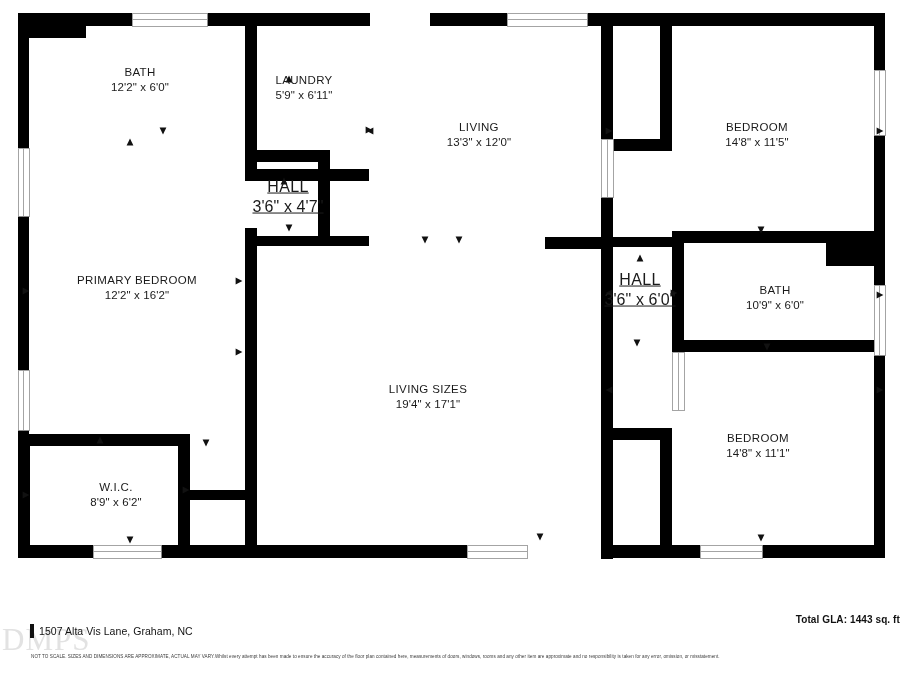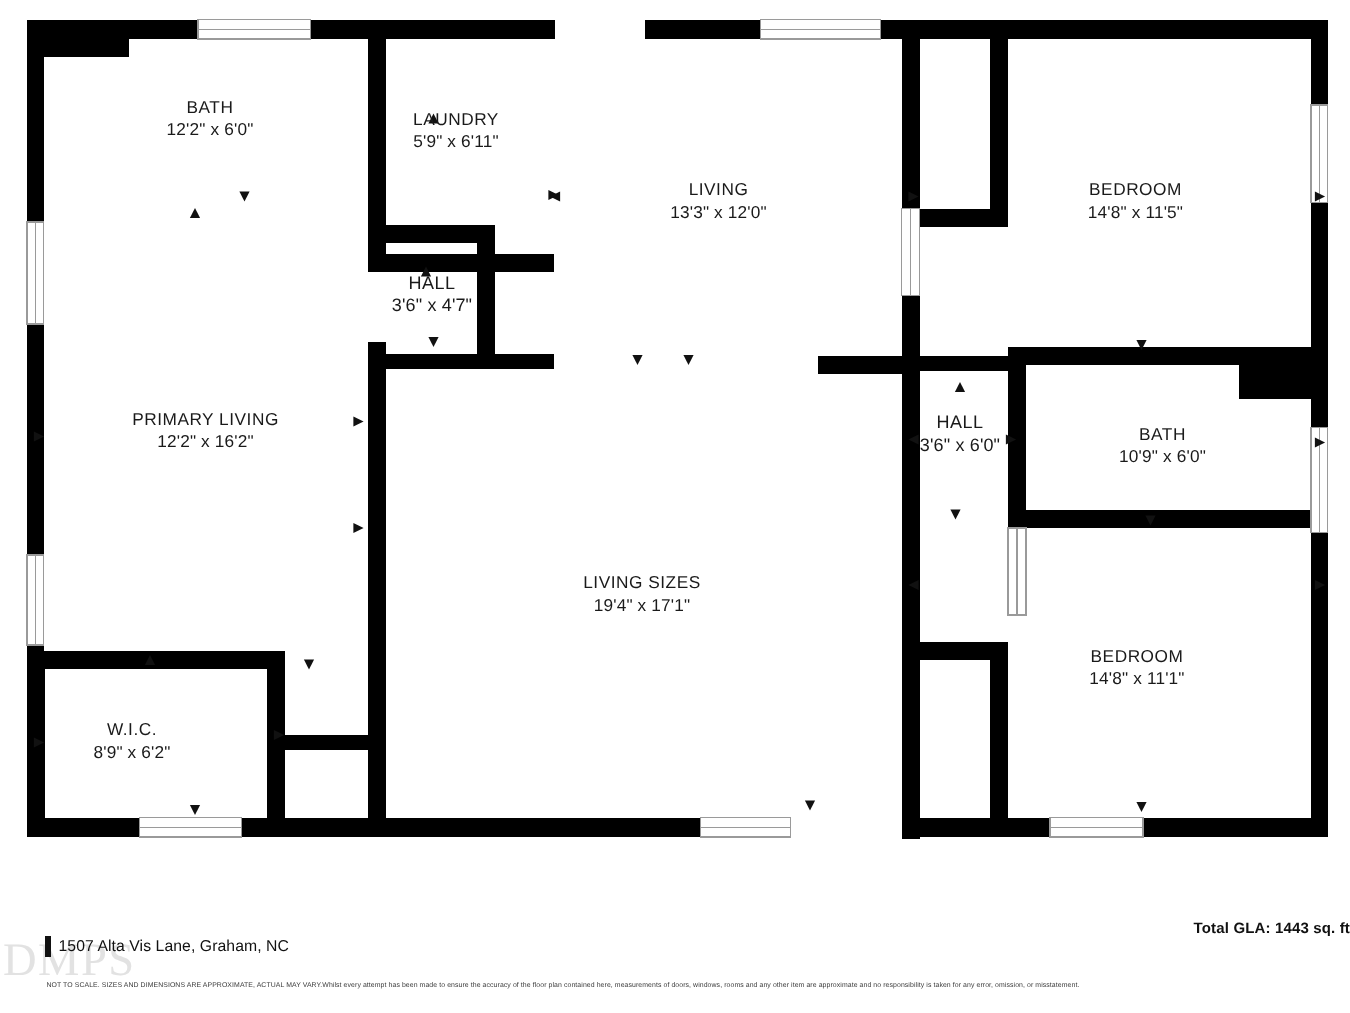--- a/index.html
+++ b/index.html
@@ -34,21 +34,21 @@
     font-size: 11.5px;
     letter-spacing: 0.35px;
     font-weight: 400;
   }
   .room-label .dim {
     display: block;
     font-size: 11.5px;
     letter-spacing: 0.1px;
     font-weight: 400;
   }
-  .room-label.small .nm, .room-label.small .dim { font-size: 12px; }
+  .room-label.small .nm, .room-label.small .dim { font-size: 16px; text-decoration: underline; }
 
   #footer {
     position: absolute;
     left: 0; top: 600px;
     width: 900px; height: 75px;
   }
   #gla {
     position: absolute;
     left: 0; top: 14px;
     width: 900px;
@@ -208,40 +208,40 @@
       </div>
       <div class="room-label" style="left: 757px; top: 135px;">
         <span class="nm">BEDROOM</span>
         <span class="dim">14'8" x 11'5"</span>
       </div>
       <div class="room-label small" style="left: 288px; top: 197px;">
         <span class="nm">HALL</span>
         <span class="dim">3'6" x 4'7"</span>
       </div>
       <div class="room-label" style="left: 137px; top: 288px;">
-        <span class="nm">PRIMARY LIVING</span>
+        <span class="nm">PRIMARY BEDROOM</span>
         <span class="dim">12'2" x 16'2"</span>
       </div>
       <div class="room-label small" style="left: 640px; top: 290px;">
         <span class="nm">HALL</span>
         <span class="dim">3'6" x 6'0"</span>
       </div>
       <div class="room-label" style="left: 775px; top: 298px;">
         <span class="nm">BATH</span>
         <span class="dim">10'9" x 6'0"</span>
       </div>
       <div class="room-label" style="left: 428px; top: 397px;">
         <span class="nm">LIVING SIZES</span>
         <span class="dim">19'4" x 17'1"</span>
       </div>
       <div class="room-label" style="left: 758px; top: 446px;">
         <span class="nm">BEDROOM</span>
         <span class="dim">14'8" x 11'1"</span>
       </div>
-      <div class="room-label" style="left: 88px; top: 495px;">
+      <div class="room-label" style="left: 116px; top: 495px;">
         <span class="nm">W.I.C.</span>
         <span class="dim">8'9" x 6'2"</span>
       </div>
     </div>
 
   <div id="footer">
     <div id="watermark">DMPS</div>
     <div id="gla">Total GLA: 1443 sq. ft</div>
     <div id="addr-wrap">
       <div id="addr-bar"></div>

